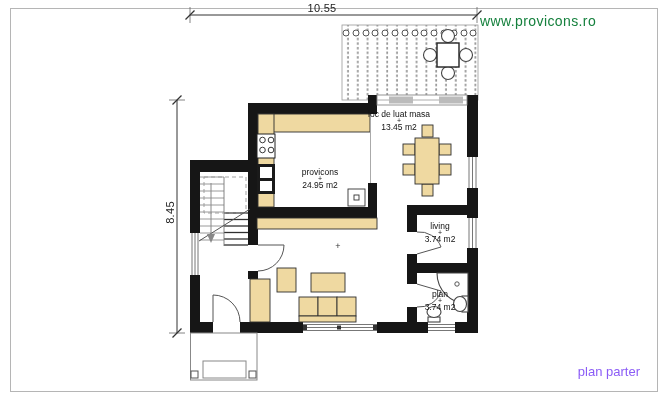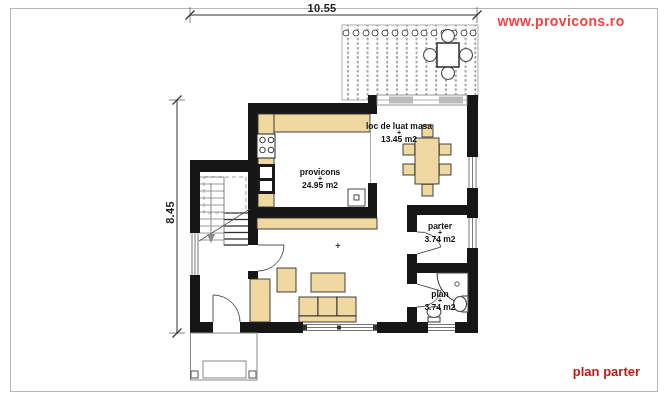--- a/index.html
+++ b/index.html
@@ -1,25 +1,25 @@
 <!DOCTYPE html>
 <html><head>
 <meta charset="utf-8">
 <style>
   html,body{margin:0;padding:0;background:#ffffff;}
   #stage{position:relative;width:668px;height:400px;background:#fff;overflow:hidden;
-         font-family:"Liberation Sans","DejaVu Sans",sans-serif;font-weight:bold;}
+         font-family:"Liberation Sans","DejaVu Sans",sans-serif;}
   #plan-svg{position:absolute;left:0;top:0;}
   .txt{position:absolute;color:#1c1c1c;}
   .room-label{text-align:center;font-size:8.5px;line-height:9px;color:#111;}
   .room-label .lvl{font-size:7px;line-height:4px;color:#222;}
   .dim{font-size:11px;color:#222;text-align:center;letter-spacing:.3px;}
   #dim-left-label{transform:rotate(-90deg);transform-origin:center center;}
-  #watermark{font-size:14px;color:#ef4444;text-align:center;letter-spacing:.4px;}
-  #plan-title{font-size:13px;color:#b91c1c;text-align:right;}
+  #watermark{font-size:14px;color:#15803d;text-align:left;letter-spacing:.4px;}
+  #plan-title{font-size:13px;color:#8b5cf6;text-align:right;}
   #living-mark{font-size:9px;color:#333;}
   .tan{fill:#efd9a1;stroke:#2e2e2e;stroke-width:0.9;}
   .wall{fill:#161616;}
   .thin{stroke:#777;stroke-width:1;fill:none;}
   .door{stroke:#555;stroke-width:1;fill:none;}
   .fixture{stroke:#444;stroke-width:1.1;fill:#fff;}
 </style>
 </head>
 <body>
 
@@ -262,28 +262,28 @@
 <div class="txt" id="watermark" style="left:480px;top:13px;width:162px;">www.provicons.ro</div>
 
 <div class="txt" id="plan-title" style="left:540px;top:364px;width:100px;">plan parter</div>
 
 <div class="txt room-label" style="left:265px;top:168px;width:110px;">
   <div>provicons</div>
   <div class="lvl">+</div>
   <div>24.95 m2</div>
 </div>
 
-<div class="txt room-label" style="left:344px;top:110px;width:110px;margin-top:12px;">
+<div class="txt room-label" style="left:344px;top:110px;width:110px;">
   <div>loc de luat masa</div>
   <div class="lvl">+</div>
   <div>13.45 m2</div>
 </div>
 
 <div class="txt room-label" style="left:385px;top:222px;width:110px;">
-  <div>parter</div>
+  <div>living</div>
   <div class="lvl">+</div>
   <div>3.74 m2</div>
 </div>
 
 
 
 <div class="txt room-label" style="left:385px;top:290px;width:110px;">
   <div>plan</div>
   <div class="lvl">+</div>
   <div>3.74 m2</div>

